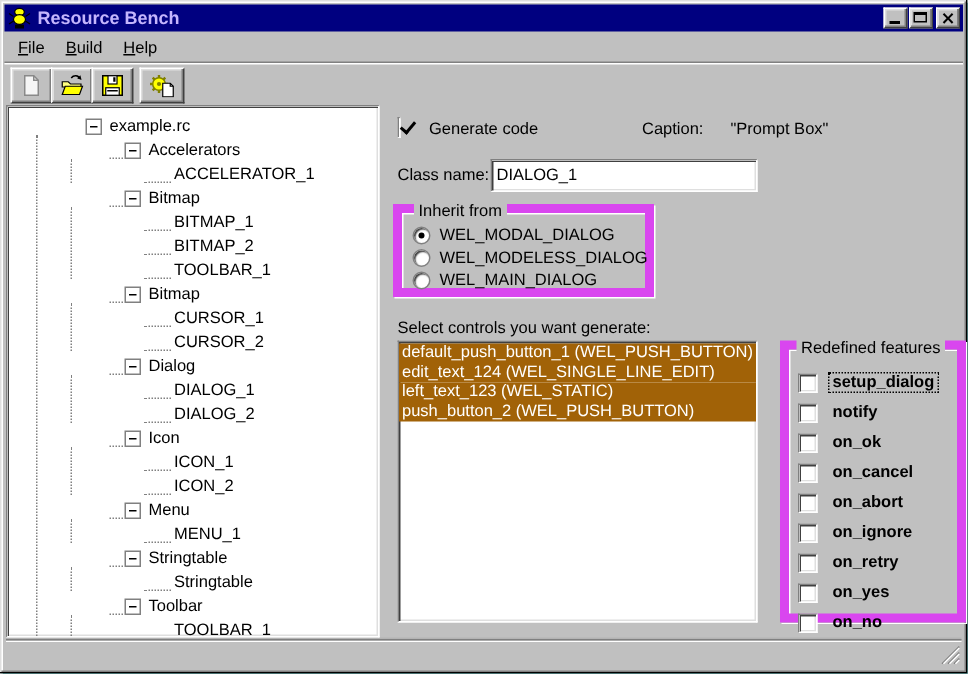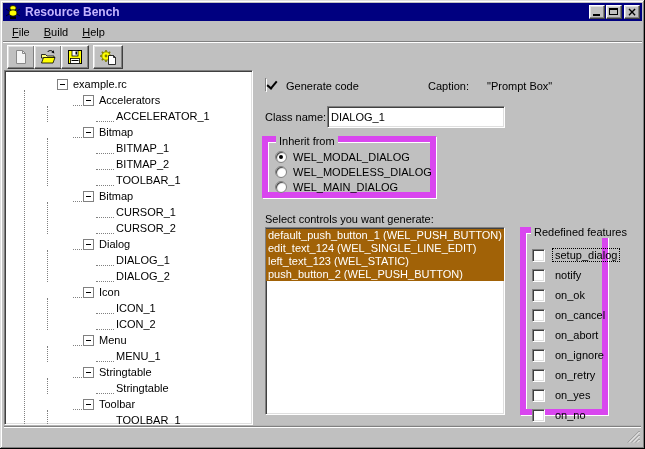--- a/index.html
+++ b/index.html
@@ -48,21 +48,21 @@
   .groupbox{position:absolute;border:6px solid #d946ef;box-shadow:inset 1px 1px 0 #fff,1px 1px 0 #fff;}
   .legend{position:absolute;top:-7px;left:8px;background:#c0c0c0;padding:0 3px;white-space:nowrap;}
   .radio-row{display:flex;align-items:flex-start;height:15px;padding-left:7px;}
   .radio{position:relative;width:12px;height:12px;border-radius:50%;background:#fff;border:1px solid #808080;box-shadow:inset 1px 1px 1px #404040;flex:0 0 auto;}
   .radio.on::after{content:"";position:absolute;left:3px;top:3px;width:4px;height:4px;border-radius:50%;background:#000;}
   .rlbl{margin-left:6px;white-space:nowrap;}
   .textinput{position:absolute;padding:0 3px;font-size:11px;color:#000;outline:none;}
   .listbox{overflow:hidden;padding-top:1px;}
   .lb-row{height:13px;line-height:13px;padding-left:2px;white-space:nowrap;background:#fff;color:#000;}
   .lb-row.sel{background:#a16207;color:#fff;}
-  .feat-row{display:flex;align-items:center;height:20px;padding-left:6px;}
+  .feat-row{display:flex;align-items:center;height:20px;padding-left:6px;font-weight:bold;}
   .flbl{margin-left:8px;white-space:nowrap;padding:0 2px;}
   .flbl.focus{outline:1px dotted #000;}
   
   .statusbar{position:absolute;left:4px;top:427px;width:637px;height:17px;border-top:1px solid #fff;box-shadow:0 -2px 0 #80808033;}
   .statusbar::before{content:"";position:absolute;left:0;right:0;top:-2px;height:1px;background:#808080;}
   .grip{position:absolute;right:1px;bottom:1px;width:13px;height:13px;}
 </style>
 </head>
 <body>
 
@@ -261,21 +261,21 @@
     </div>
 
     <span class="abs" style="left:12px;top:143px">Select controls you want generate:</span>
     <div class="abs listbox sunken" style="left:12px;top:157px;width:240px;height:188px">
         <div class="lb-row sel">default_push_button_1 (WEL_PUSH_BUTTON)</div>
         <div class="lb-row sel">edit_text_124 (WEL_SINGLE_LINE_EDIT)</div>
         <div class="lb-row sel">left_text_123 (WEL_STATIC)</div>
         <div class="lb-row sel">push_button_2 (WEL_PUSH_BUTTON)</div>
       </div>
 
-    <div class="groupbox" style="left:267px;top:157px;width:88px;height:188px">
+    <div class="groupbox" style="left:267px;top:157px;width:124px;height:188px">
       <span class="legend" style="left:5px">Redefined features</span>
       <div style="padding-top:12px">
           <div class="feat-row">
             <span class="cb"></span>
             <span class="flbl focus">setup_dialog</span>
           </div>
           <div class="feat-row">
             <span class="cb"></span>
             <span class="flbl">notify</span>
           </div>

